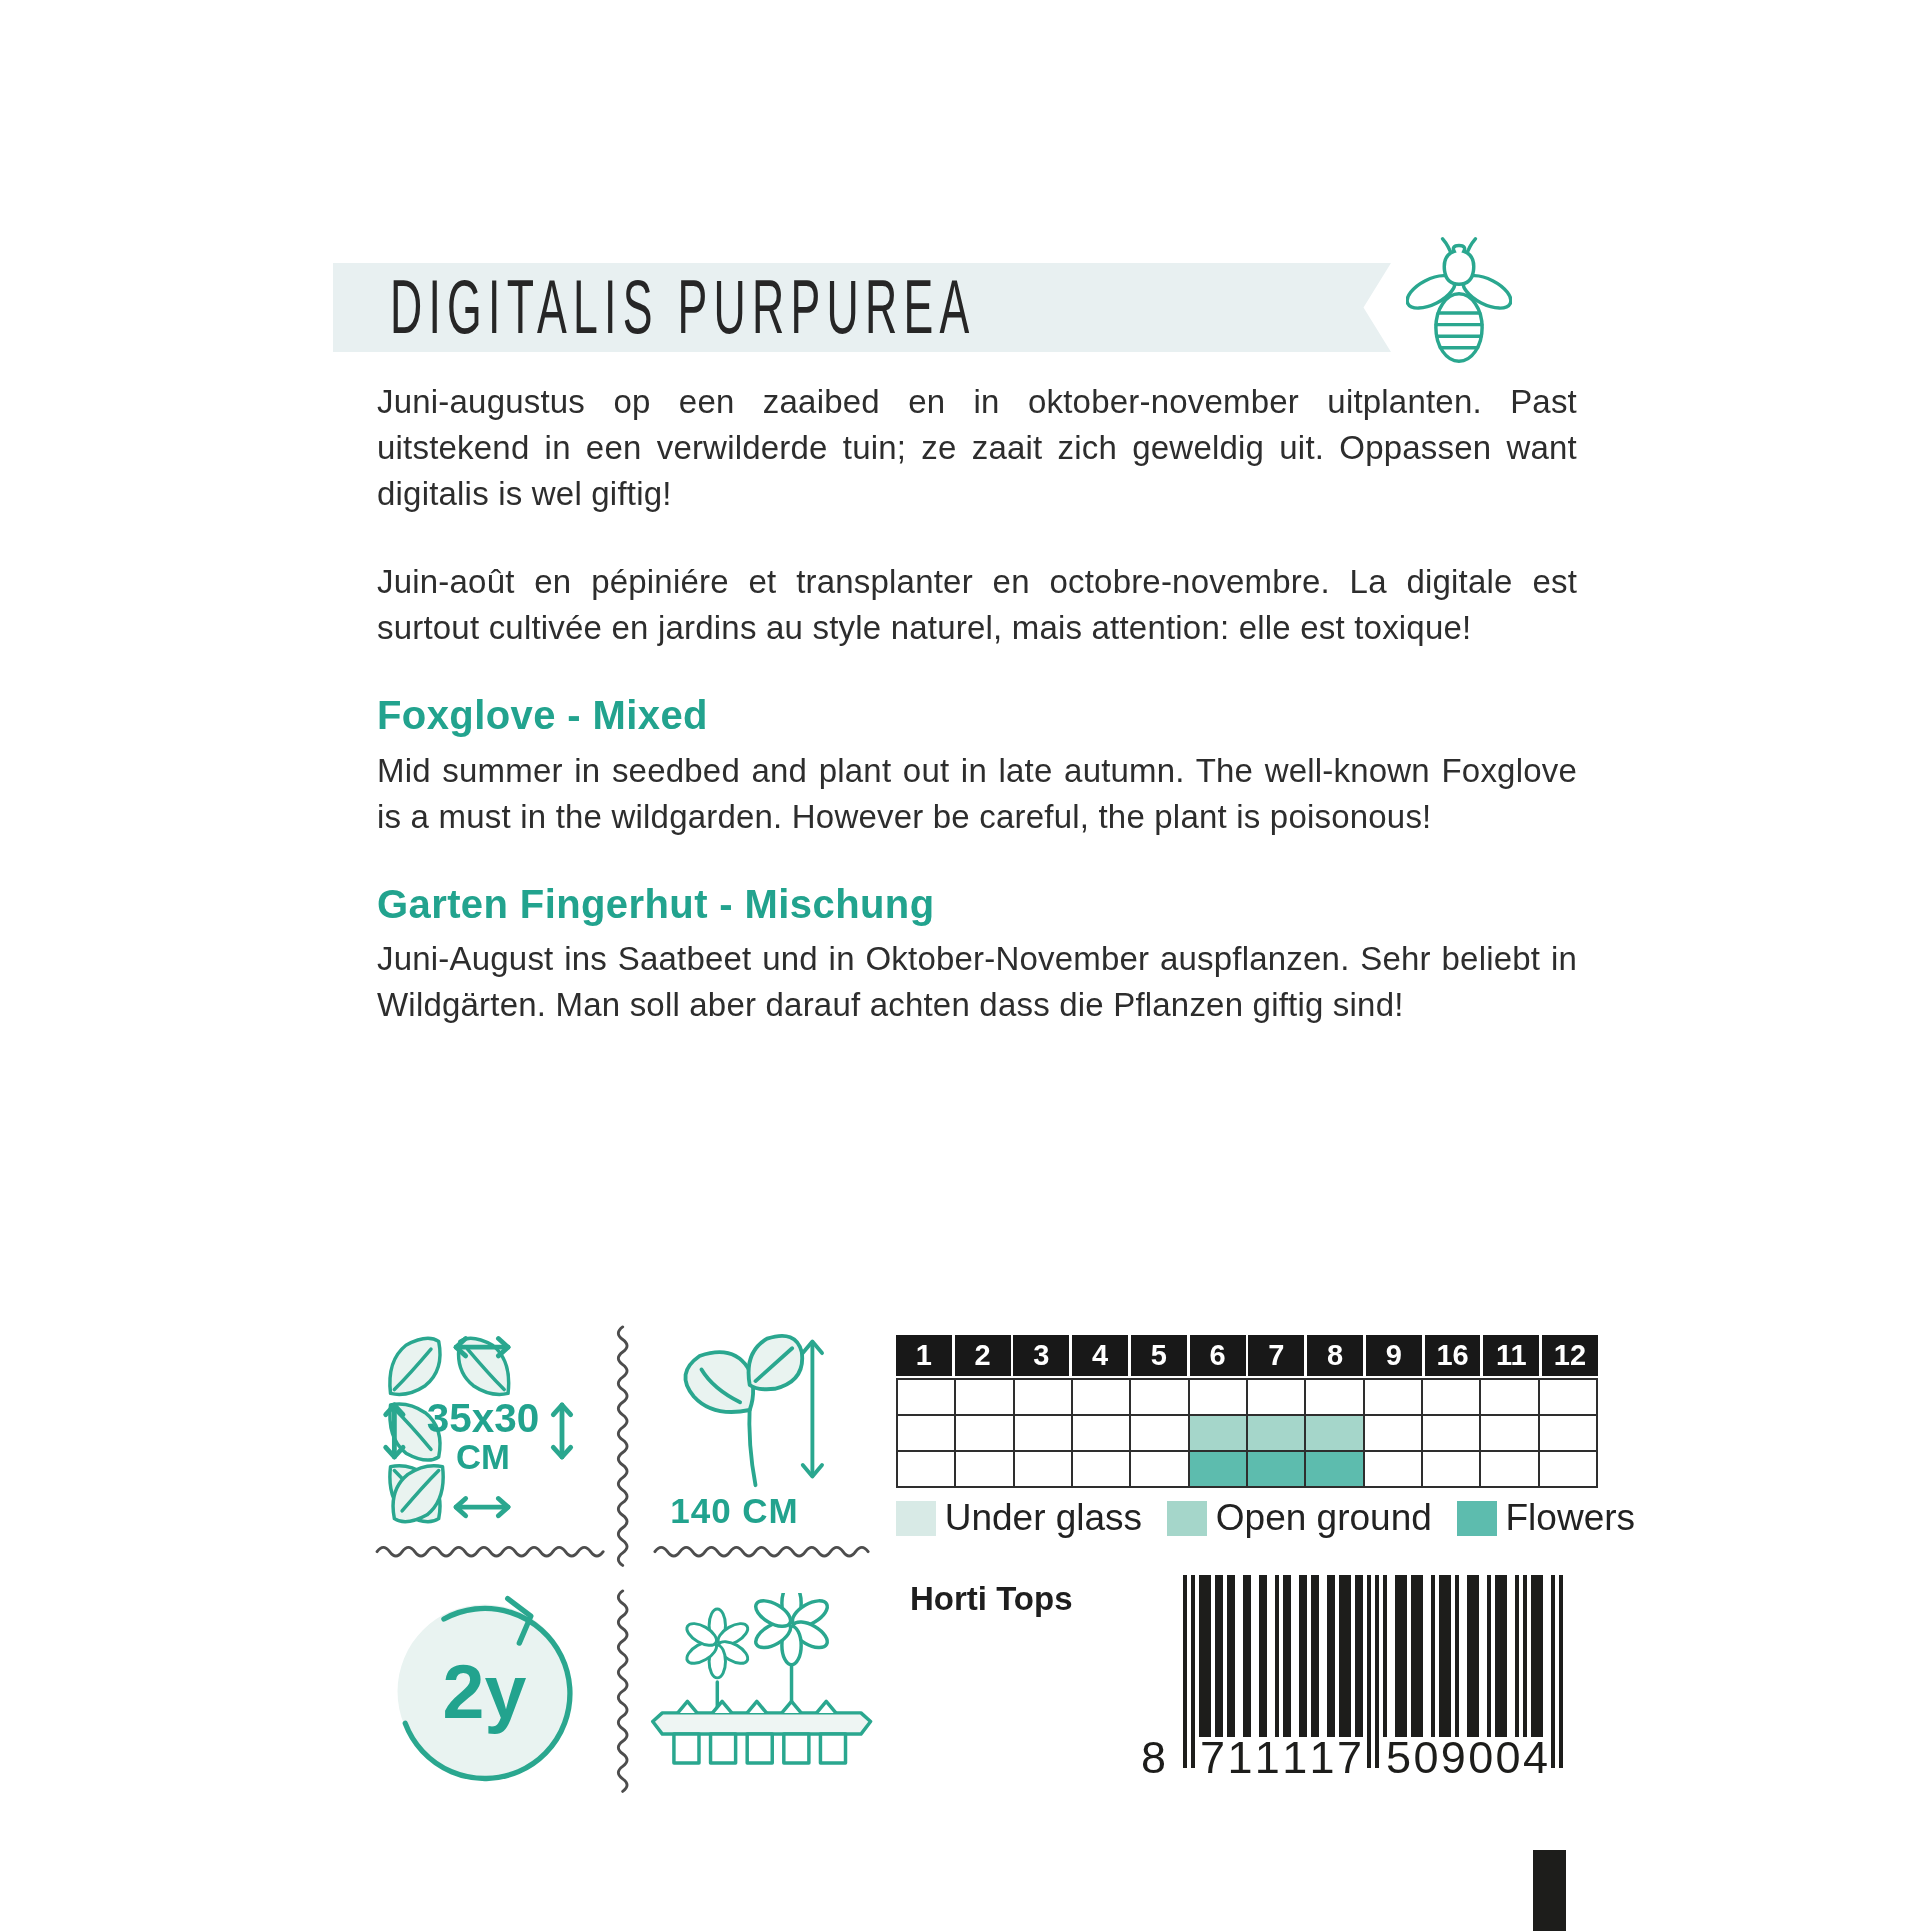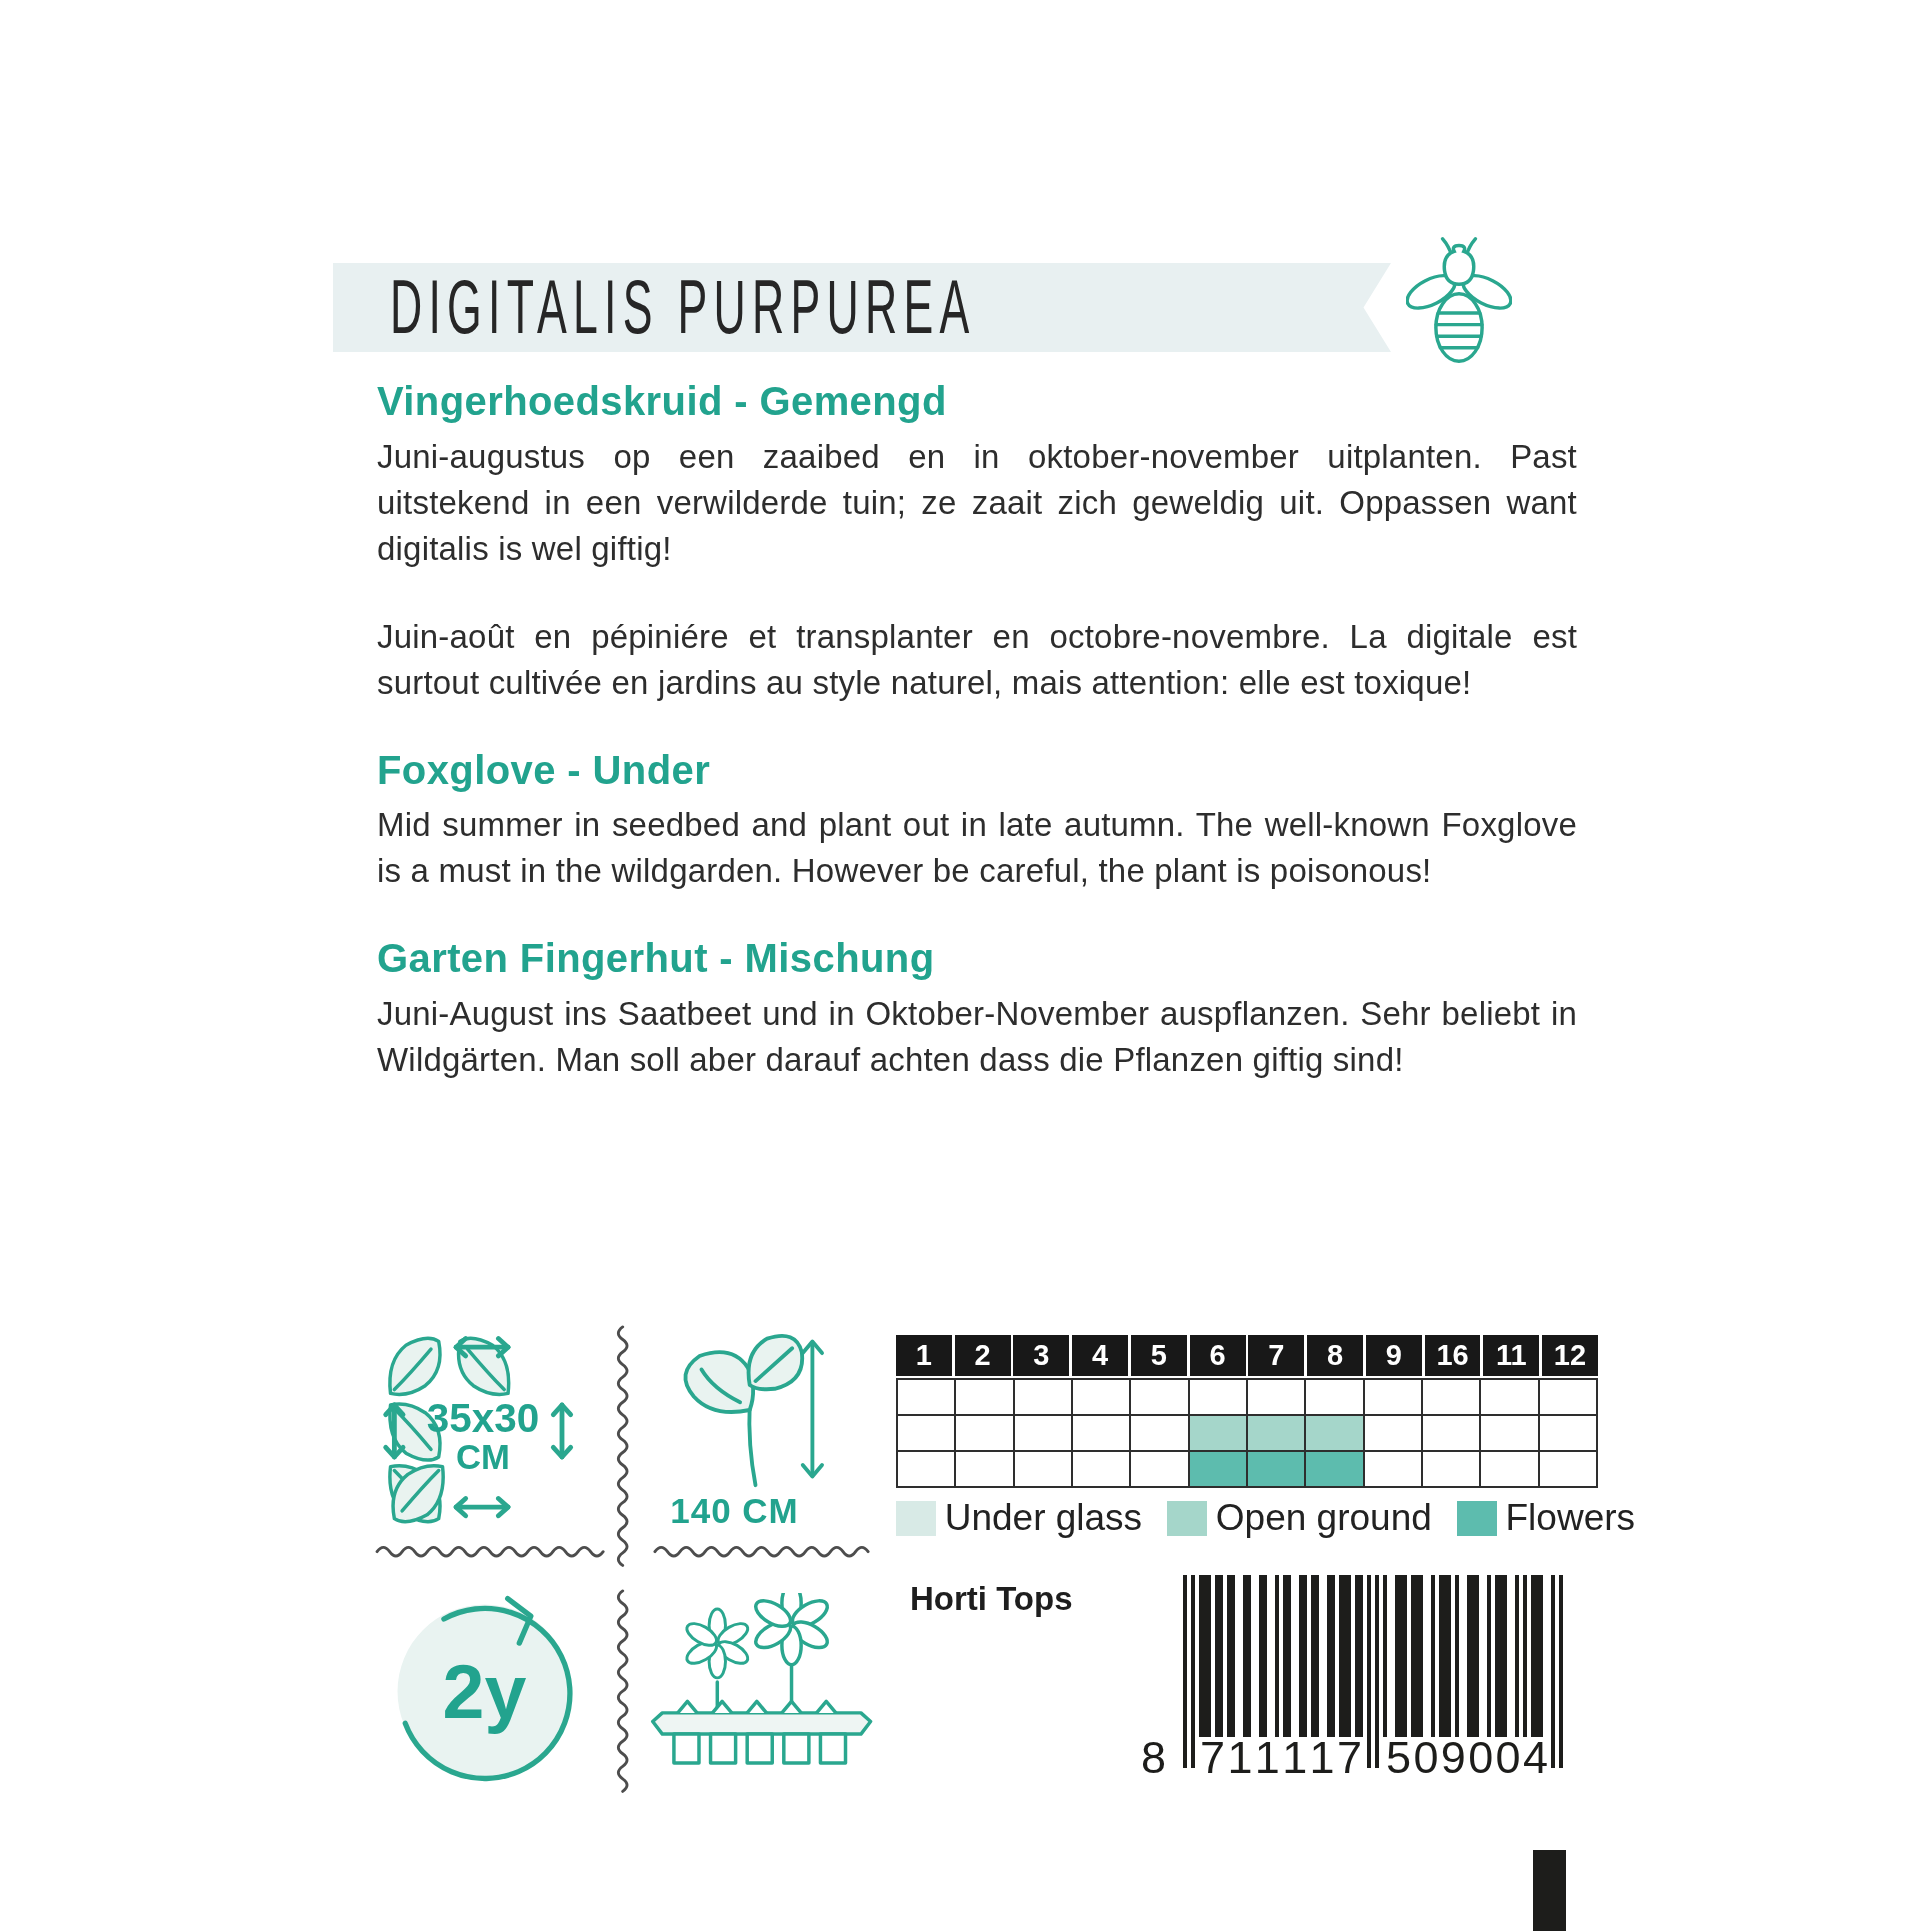--- a/index.html
+++ b/index.html
@@ -73,24 +73,23 @@
       <ellipse cx="55" cy="97" rx="24" ry="35"></ellipse>
       <path d="M33.5,82 L76.5,82" fill="none"></path>
       <path d="M31.2,94 L78.8,94" fill="none"></path>
       <path d="M32,106 L78,106" fill="none"></path>
       <path d="M35.6,118 L74.4,118" fill="none"></path>
       <path d="M40,38 Q38,22 50,18 Q47,12 55,12 Q63,12 60,18 Q72,22 70,38 Q68,52 55,52 Q42,52 40,38 Z"></path>
     </g>
   </svg>
 
   <div class="text-col">
-    <h2>Vingerhoedskruid - Gemengd</h2>
     <p>Juni-augustus op een zaaibed en in oktober-november uitplanten. Past uitstekend in een verwilderde tuin; ze zaait zich geweldig uit. Oppassen want digitalis is wel giftig!</p>
     <p>Juin-août en pépiniére et transplanter en octobre-novembre. La digitale est surtout cultivée en jardins au style naturel, mais attention: elle est toxique!</p>
-    <h2>Foxglove - Under</h2>
+    <h2>Foxglove - Mixed</h2>
     <p>Mid summer in seedbed and plant out in late autumn. The well-known Foxglove is a must in the wildgarden. However be careful, the plant is poisonous!</p>
     <h2>Garten Fingerhut - Mischung</h2>
     <p>Juni-August ins Saatbeet und in Oktober-November auspflanzen. Sehr beliebt in Wildgärten. Man soll aber darauf achten dass die Pflanzen giftig sind!</p>
   </div>
 
   <svg class="abs" style="left:373px;top:1326px" width="220" height="210" viewBox="0 0 228 218">
     <defs>
       <g id="leaf">
         <path d="M8,64 Q4,30 24,14 Q46,2 58,10 Q64,40 44,56 Q26,68 8,64 Z" fill="#e9f3f0" stroke="#2aa78f" stroke-width="3.6" stroke-linejoin="round"></path>
         <path d="M12,60 Q28,44 50,18" fill="none" stroke="#2aa78f" stroke-width="3.6" stroke-linecap="round"></path>

